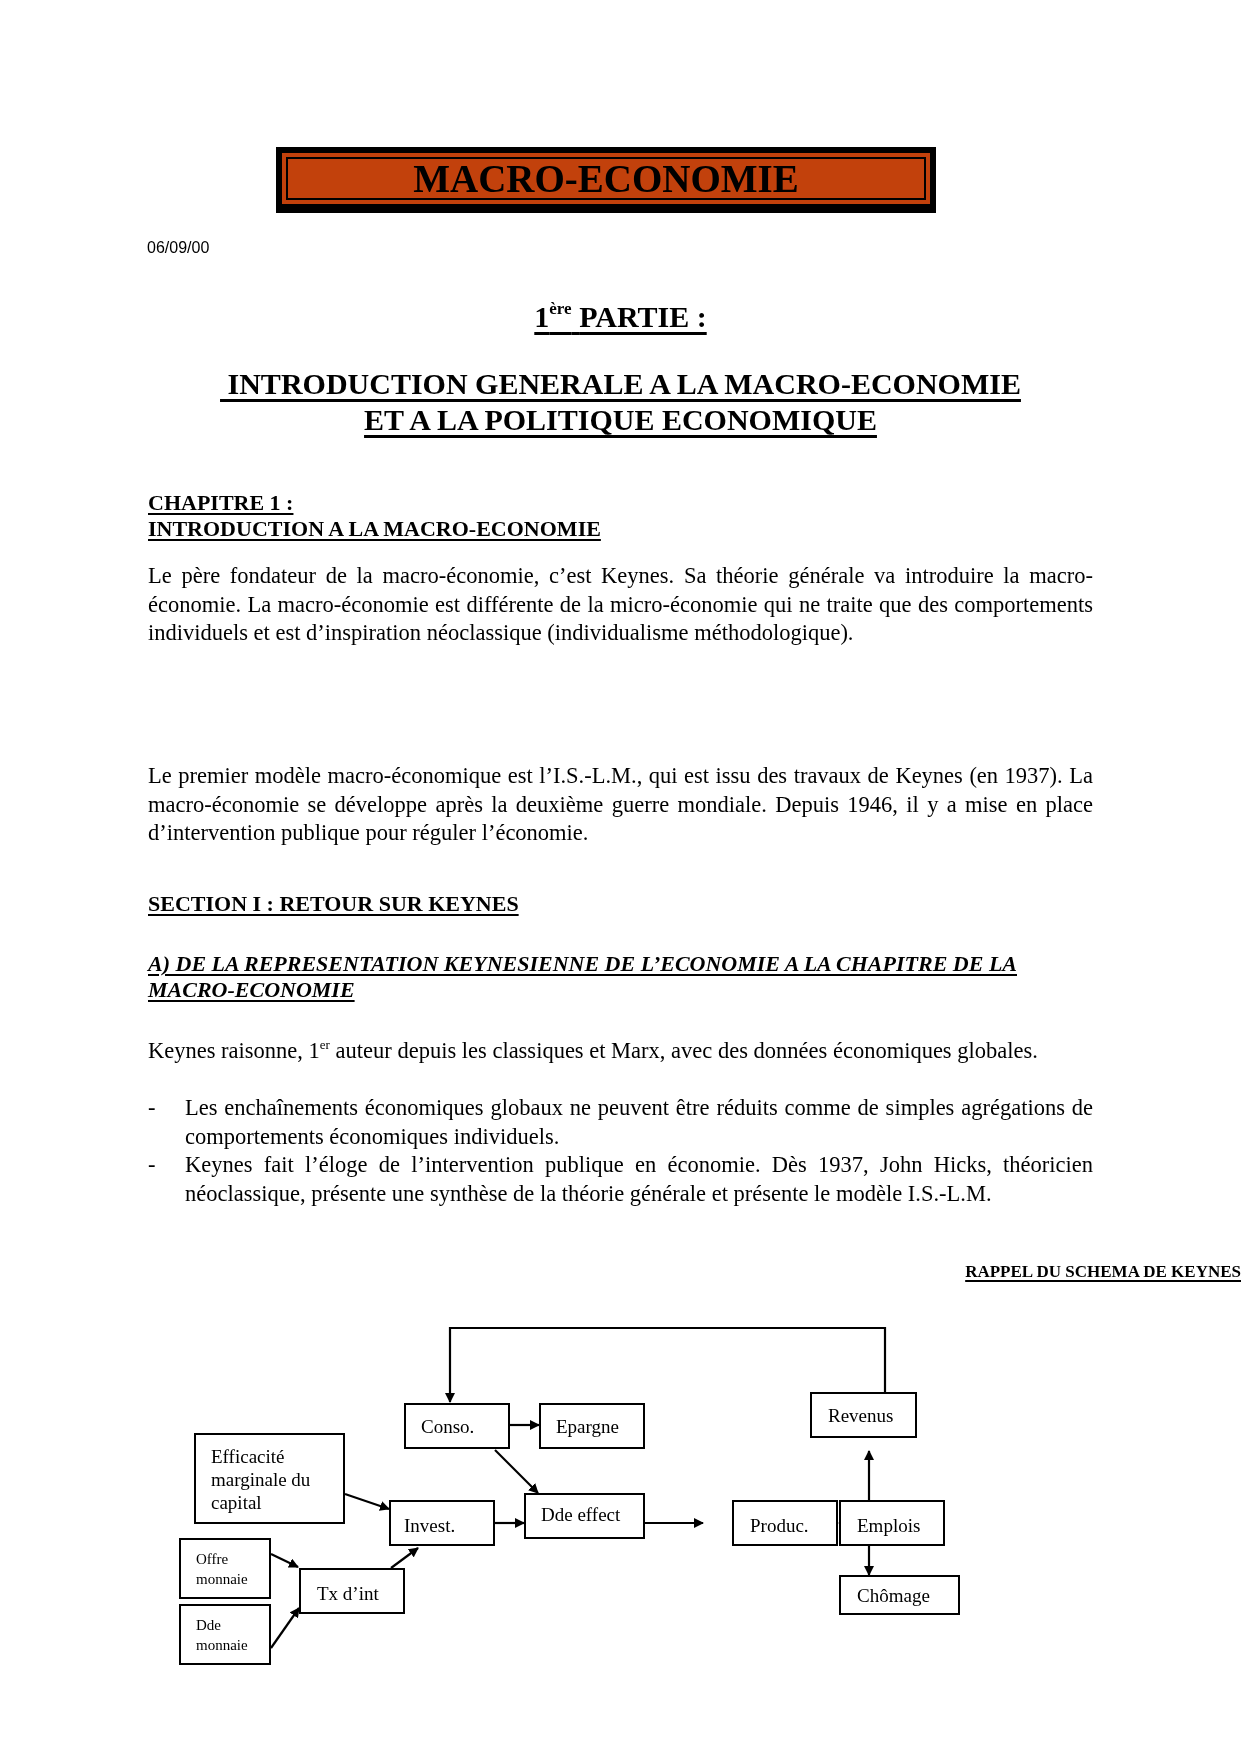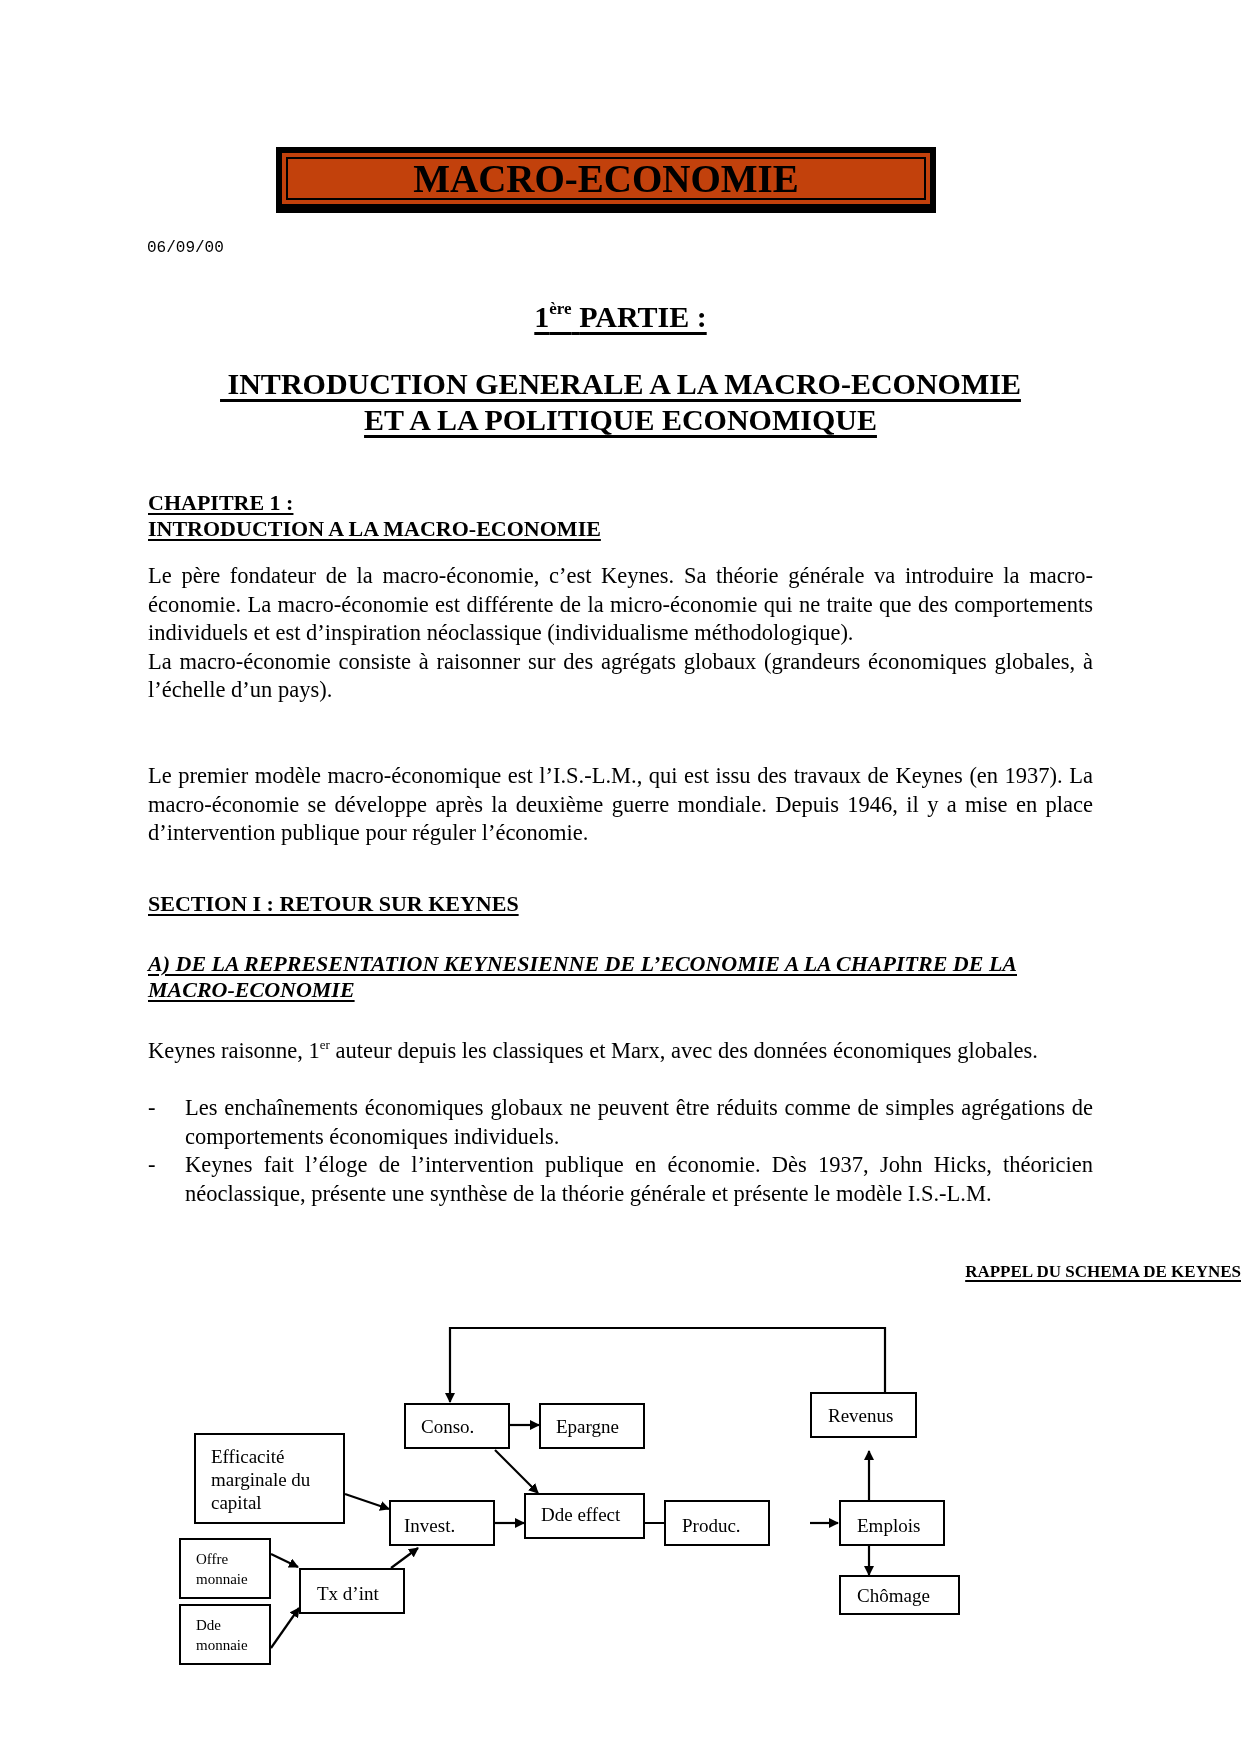--- a/index.html
+++ b/index.html
@@ -9,21 +9,21 @@
 
   
   .title-outer { left: 276px; top: 147px; width: 660px; height: 66px;
                  border-top: 6px solid #000; border-left: 6px solid #000;
                  border-right: 6px solid #000; border-bottom: 9px solid #000;
                  box-sizing: border-box; background: #c2410c; }
   .title-inner { position: absolute; left: 4px; top: 4px; right: 4px; bottom: 4px;
                  border: 2px solid #000; display: flex; align-items: center; justify-content: center; }
   .title-text { font-weight: bold; font-size: 39px; letter-spacing: 0px; }
 
-  .date { left: 147px; top: 239px; font-family: Liberation Mono, monospace; font-size: 16px; }
+  .date { left: 147px; top: 239px; font-family: Liberation Sans, sans-serif; font-size: 16px; }
 
   .center-heading { left: 0; width: 1241px; text-align: center; font-weight: bold; }
   .partie { top: 300px; font-size: 30px; }
   .partie span.u { text-decoration: underline; text-decoration-thickness: 3px; text-underline-offset: 5px; }
   .partie sup { font-size: 17px; vertical-align: 13px; line-height: 0; }
 
   .intro-title { top: 366px; font-size: 30px; line-height: 36px; }
   .intro-title span { text-decoration: underline; text-decoration-thickness: 3px; text-underline-offset: 5px; }
 
   .h-chapter { left: 148px; top: 490px; font-weight: bold; font-size: 22px; line-height: 26px; }
@@ -71,21 +71,20 @@
   <div><span>ET A LA POLITIQUE ECONOMIQUE</span></div>
 </div>
 
 <div class="abs h-chapter">
   <div><span class="u2">CHAPITRE 1 :</span></div>
   <div><span class="u2">INTRODUCTION A LA MACRO-ECONOMIE</span></div>
 </div>
 
 <div class="abs para" style="top:562px;">
   <p>Le père fondateur de la macro-économie, c’est Keynes. Sa théorie générale va introduire la macro-économie. La macro-économie est différente de la micro-économie qui ne traite que des comportements individuels et est d’inspiration néoclassique (individualisme méthodologique).</p>
-  <p>La macro-économie consiste à raisonner sur des agrégats globaux (grandeurs économiques globales, à l’échelle d’un pays).</p>
 </div>
 
 <div class="abs para" style="top:762px;">
   <p>Le premier modèle macro-économique est l’I.S.-L.M., qui est issu des travaux de Keynes (en 1937). La macro-économie se développe après la deuxième guerre mondiale. Depuis 1946, il y a mise en place d’intervention publique pour réguler l’économie.</p>
 </div>
 
 <div class="abs h-section">
   <span class="u2">SECTION I : RETOUR SUR KEYNES</span>
 </div>
 
@@ -157,21 +156,21 @@
 </div>
 <div class="node" style="left:194px; top:1433px; width:151px; height:91px; padding:10px 12px 0 15px;">
   <span>Efficacité marginale du capital</span>
 </div>
 <div class="node" style="left:389px; top:1500px; width:106px; height:46px; padding:12px 0 0 13px;">
   <span>Invest.</span>
 </div>
 <div class="node" style="left:524px; top:1493px; width:121px; height:46px; padding:8px 0 0 15px;">
   <span>Dde effect</span>
 </div>
-<div class="node" style="left:664px; top:1500px; width:106px; height:46px; padding:12px 0 0 16px;">
+<div class="node" style="left:732px; top:1500px; width:106px; height:46px; padding:12px 0 0 16px;">
   <span>Produc.</span>
 </div>
 <div class="node" style="left:839px; top:1500px; width:106px; height:46px; padding:12px 0 0 16px;">
   <span>Emplois</span>
 </div>
 <div class="node small" style="left:179px; top:1538px; width:92px; height:61px; padding:9px 4px 0 15px;">
   <span>Offre monnaie</span>
 </div>
 <div class="node" style="left:299px; top:1568px; width:106px; height:46px; padding:12px 0 0 16px;">
   <span>Tx d’int</span>

